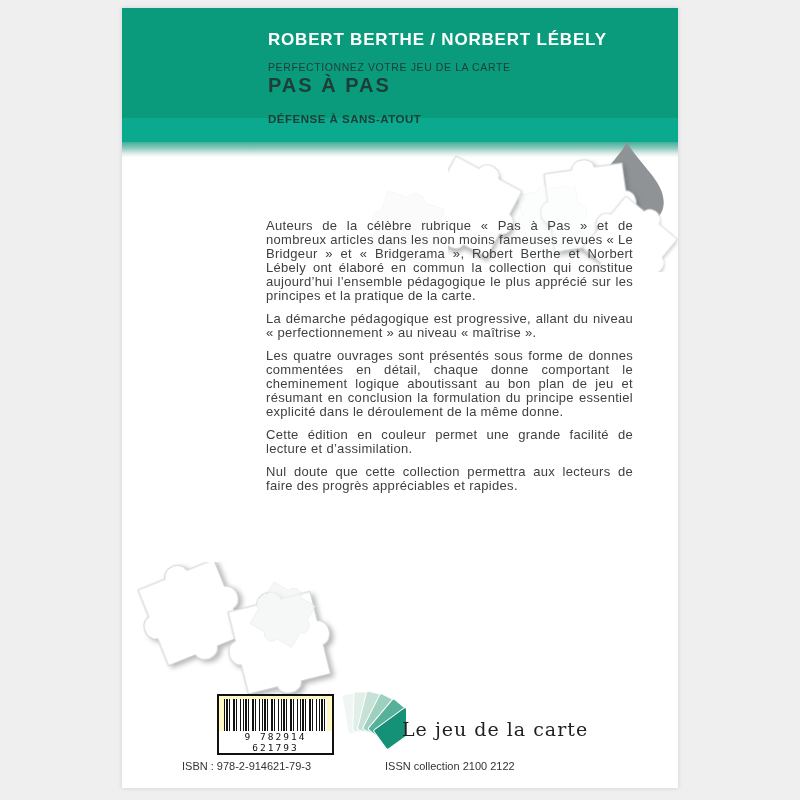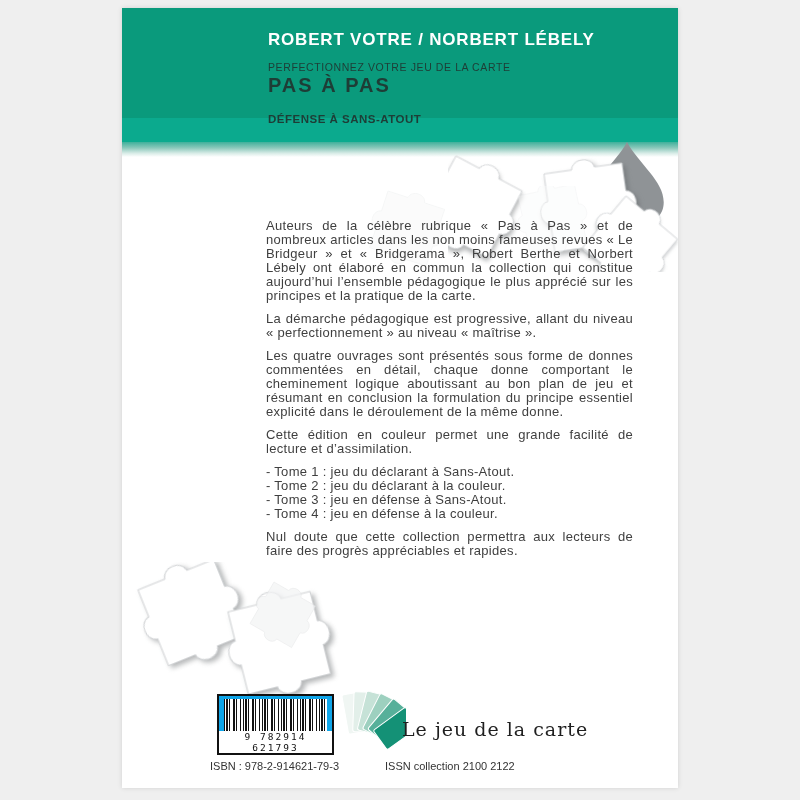--- a/index.html
+++ b/index.html
@@ -32,46 +32,46 @@
   .soft{filter:drop-shadow(2px 3px 2px rgba(120,125,128,0.35));}
   
   .body-text{position:absolute;left:144px;top:211px;width:367px;z-index:2;
     color:var(--body-text,#3f3f3f);font-size:13px;line-height:14px;letter-spacing:0.3px;}
   .body-text p{margin:0 0 9px 0;text-align:justify;}
   .tomes{margin:0 0 9px 0;}
   .tome-line{white-space:nowrap;}
   .closing{margin-bottom:0;}
   
   .barcode-box{position:absolute;left:95px;top:686px;width:113px;height:57px;
-    border:2px solid #111;background:#0ea5e9;z-index:2;}
+    border:2px solid #111;background:#fef9c3;z-index:2;}
   .bars{position:absolute;left:5px;right:5px;top:3px;bottom:12px;
     background:repeating-linear-gradient(90deg,
       #111 0 1px,#fff 1px 2px,#111 2px 4px,#fff 4px 5px,#111 5px 6px,#fff 6px 9px,
       #111 9px 11px,#fff 11px 12px,#111 12px 13px,#fff 13px 16px,#111 16px 17px,#fff 17px 19px);}
   .barcode-digits{position:absolute;left:0;bottom:0;width:100%;text-align:center;
     font-family:"DejaVu Sans Mono", monospace;font-size:9.5px;color:#111;
     background:#fff;letter-spacing:2px;}
-  .isbn{position:absolute;left:60px;top:752px;width:185px;text-align:center;
+  .isbn{position:absolute;left:60px;top:752px;width:185px;
     font-size:11px;color:#333;z-index:2;}
   .card-fan{position:absolute;left:220px;top:678px;width:64px;height:76px;z-index:2;}
   .publisher-name{position:absolute;left:280px;top:710px;font-family:"DejaVu Serif", serif;
     font-size:19px;color:#1f1f1f;z-index:2;letter-spacing:1px;}
   .issn{position:absolute;left:263px;top:752px;width:170px;font-size:11px;color:#333;z-index:2;}
 </style>
 </head>
 <body>
 
 <div class="cover">
 
   <div class="band"></div>
   <div class="band-strip"></div>
   <div class="band-fade"></div>
 
   <div class="header-text">
-    <div class="authors">ROBERT VOTRE / NORBERT LÉBELY</div>
+    <div class="authors">ROBERT BERTHE / NORBERT LÉBELY</div>
     <div class="series">PERFECTIONNEZ VOTRE JEU DE LA CARTE</div>
     <div class="title">PAS À PAS</div>
     <div class="subtitle">DÉFENSE À SANS-ATOUT</div>
   </div>
 
   <svg width="0" height="0" style="position:absolute">
     <defs>
       <path id="puzzle" d="M0 0 h34 c2 -14 26 -14 28 0 h34 v34 c14 2 14 26 0 28 v34 h-34 c-2 14 -26 14 -28 0 h-34 v-34 c-14 -2 -14 -26 0 -28 z"></path>
       <path id="spade" d="M50 4 C38 26 14 42 14 63 C14 76 24 84 34 84 C41 84 46 80 49 75 C48 86 44 94 36 103 L64 103 C56 94 52 86 51 75 C54 80 59 84 66 84 C76 84 86 76 86 63 C86 42 62 26 50 4 Z"></path>
     </defs>
@@ -99,26 +99,20 @@
       <use href="#puzzle" class="white-piece shadowed" transform="translate(104,50) rotate(-14) scale(0.88)"></use>
       <use href="#puzzle" fill="#f3f4f5" stroke="#dcdedf" stroke-width="1" transform="translate(150,20) rotate(30) scale(0.5)" opacity="0.7"></use>
     </g>
   </svg>
 
   <div class="body-text">
     <p>Auteurs de la célèbre rubrique « Pas à Pas » et de nombreux articles dans les non moins fameuses revues « Le Bridgeur » et « Bridgerama », Robert Berthe et Norbert Lébely ont élaboré en commun la collection qui constitue aujourd’hui l’ensemble pédagogique le plus apprécié sur les principes et la pratique de la carte.</p>
     <p>La démarche pédagogique est progressive, allant du niveau « perfectionnement » au niveau « maîtrise ».</p>
     <p>Les quatre ouvrages sont présentés sous forme de donnes commentées en détail, chaque donne comportant le cheminement logique aboutissant au bon plan de jeu et résumant en conclusion la formulation du principe essentiel explicité dans le déroulement de la même donne.</p>
     <p>Cette édition en couleur permet une grande facilité de lecture et d’assimilation.</p>
-    <div class="tomes">
-      <div class="tome-line">- Tome 1 : jeu du déclarant à Sans-Atout.</div>
-      <div class="tome-line">- Tome 2 : jeu du déclarant à la couleur.</div>
-      <div class="tome-line">- Tome 3 : jeu en défense à Sans-Atout.</div>
-      <div class="tome-line">- Tome 4 : jeu en défense à la couleur.</div>
-    </div>
     <p class="closing">Nul doute que cette collection permettra aux lecteurs de faire des progrès appréciables et rapides.</p>
   </div>
 
   <div class="barcode-box">
     <div class="bars"></div>
     <div class="barcode-digits">9 782914 621793</div>
   </div>
   <div class="isbn">ISBN : 978-2-914621-79-3</div>
 
   <svg class="card-fan" viewBox="0 0 64 76">

